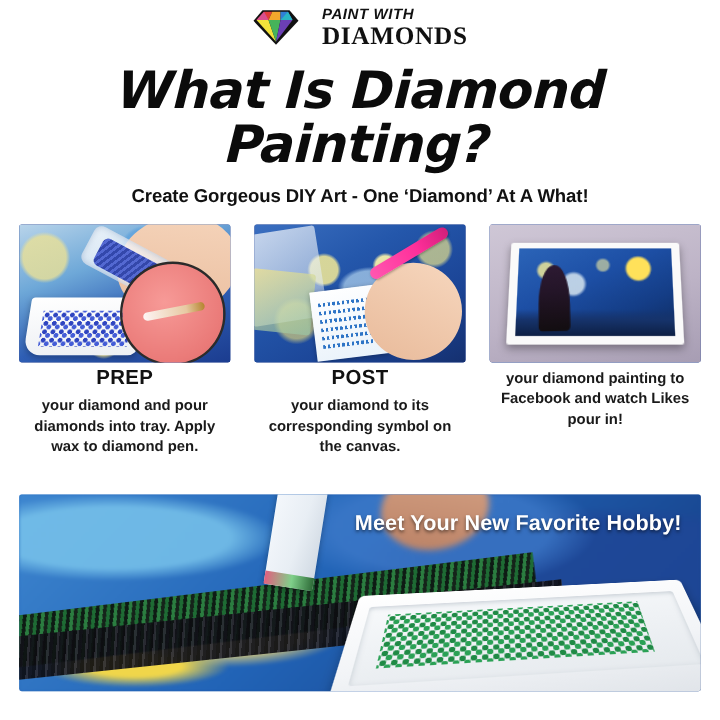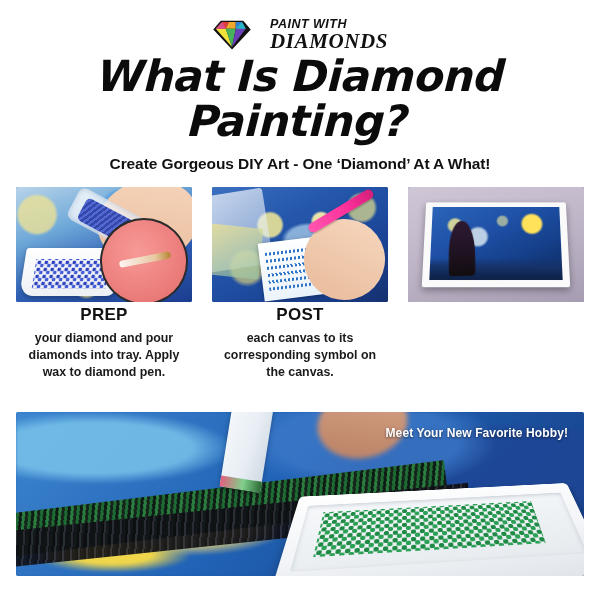--- a/index.html
+++ b/index.html
@@ -7,34 +7,34 @@
     width:600px;height:600px;
     background:#ffffff;
     font-family:"Liberation Sans",sans-serif;
     overflow:hidden;
     position:relative;
   }
   .page{width:600px;height:600px;position:relative;background:#fff;}
 
   
   .logo-row{
-    display:flex;align-items:flex-end;justify-content:center;
+    display:flex;align-items:flex-start;justify-content:center;
     gap:18px;height:52px;padding-top:6px;box-sizing:border-box;
   }
   .logo-gem{width:40px;height:34px;display:block;}
   .logo-text{display:flex;flex-direction:column;line-height:1;}
   .logo-paintwith{
     font-family:"Liberation Sans",sans-serif;
     font-style:italic;font-weight:bold;
     font-size:12.5px;letter-spacing:0.5px;color:#111;
     margin-bottom:1px;
   }
   .logo-diamonds{
     font-family:"Liberation Serif",serif;
-    font-weight:bold;font-size:21px;letter-spacing:0.6px;color:#111;font-style:italic;
+    font-weight:bold;font-size:21px;letter-spacing:0.6px;color:#111;
   }
 
   
   .headline{
     text-align:center;
     font-family:"DejaVu Sans",sans-serif;
     font-weight:bold;font-style:italic;
     font-size:43px;color:#0b0b0b;
     letter-spacing:-0.5px;
     margin:2px 0 0 0;
@@ -240,21 +240,21 @@
     border-radius:3px;box-shadow:inset 0 2px 5px rgba(120,135,150,.35);
   }
   .green-beads{
     position:absolute;left:10%;top:20%;width:74%;height:46%;
     background:
       radial-gradient(circle,#1f8a45 42%,transparent 46%) 0 0/9px 9px,
       radial-gradient(circle,#2aa155 42%,transparent 46%) 4px 4px/9px 9px;
   }
   .banner-title{
     position:absolute;right:16px;top:14px;
-    color:#ffffff;font-weight:bold;font-size:12px;
+    color:#ffffff;font-weight:bold;font-size:18px;
     letter-spacing:0.1px;
     text-shadow:0 1px 3px rgba(0,0,0,.55);
   }
 </style>
 </head>
 <body>
 
 <div class="page">
 
   <div class="logo-row">
@@ -308,34 +308,35 @@
             <i style="top:30%"></i>
             <i style="top:42%"></i>
           <i style="top:54%"></i>
             <i style="top:66%"></i>
             <i style="top:78%"></i>
         </div>
         <div class="hand h2"></div>
         <div class="pinkpen"></div>
       </div>
       <div class="card-title">POST</div>
-      <div class="card-body">each canvas to its corresponding symbol on the canvas.</div>
+      <div class="card-body">your diamond to its corresponding symbol on the canvas.</div>
     </div>
 
     <div class="card">
       <div class="thumb">
         <div class="desk"></div>
         <div class="canvas-frame">
           <div class="canvas-art">
             <div class="sn-bg sn3"></div>
             <div class="sn-hills"></div>
             <div class="sn-cypress"></div>
           </div>
         </div>
       </div>
+      <div class="card-body">your diamond painting to Facebook and watch Likes pour in!</div>
     </div>
 
   </div>
 
   <div class="banner">
     <div class="banner-bg"></div>
     <div class="banner-yellow"></div>
     <div class="banner-green-band"></div>
     <div class="banner-dark-band"></div>
     <div class="banner-finger"></div>

